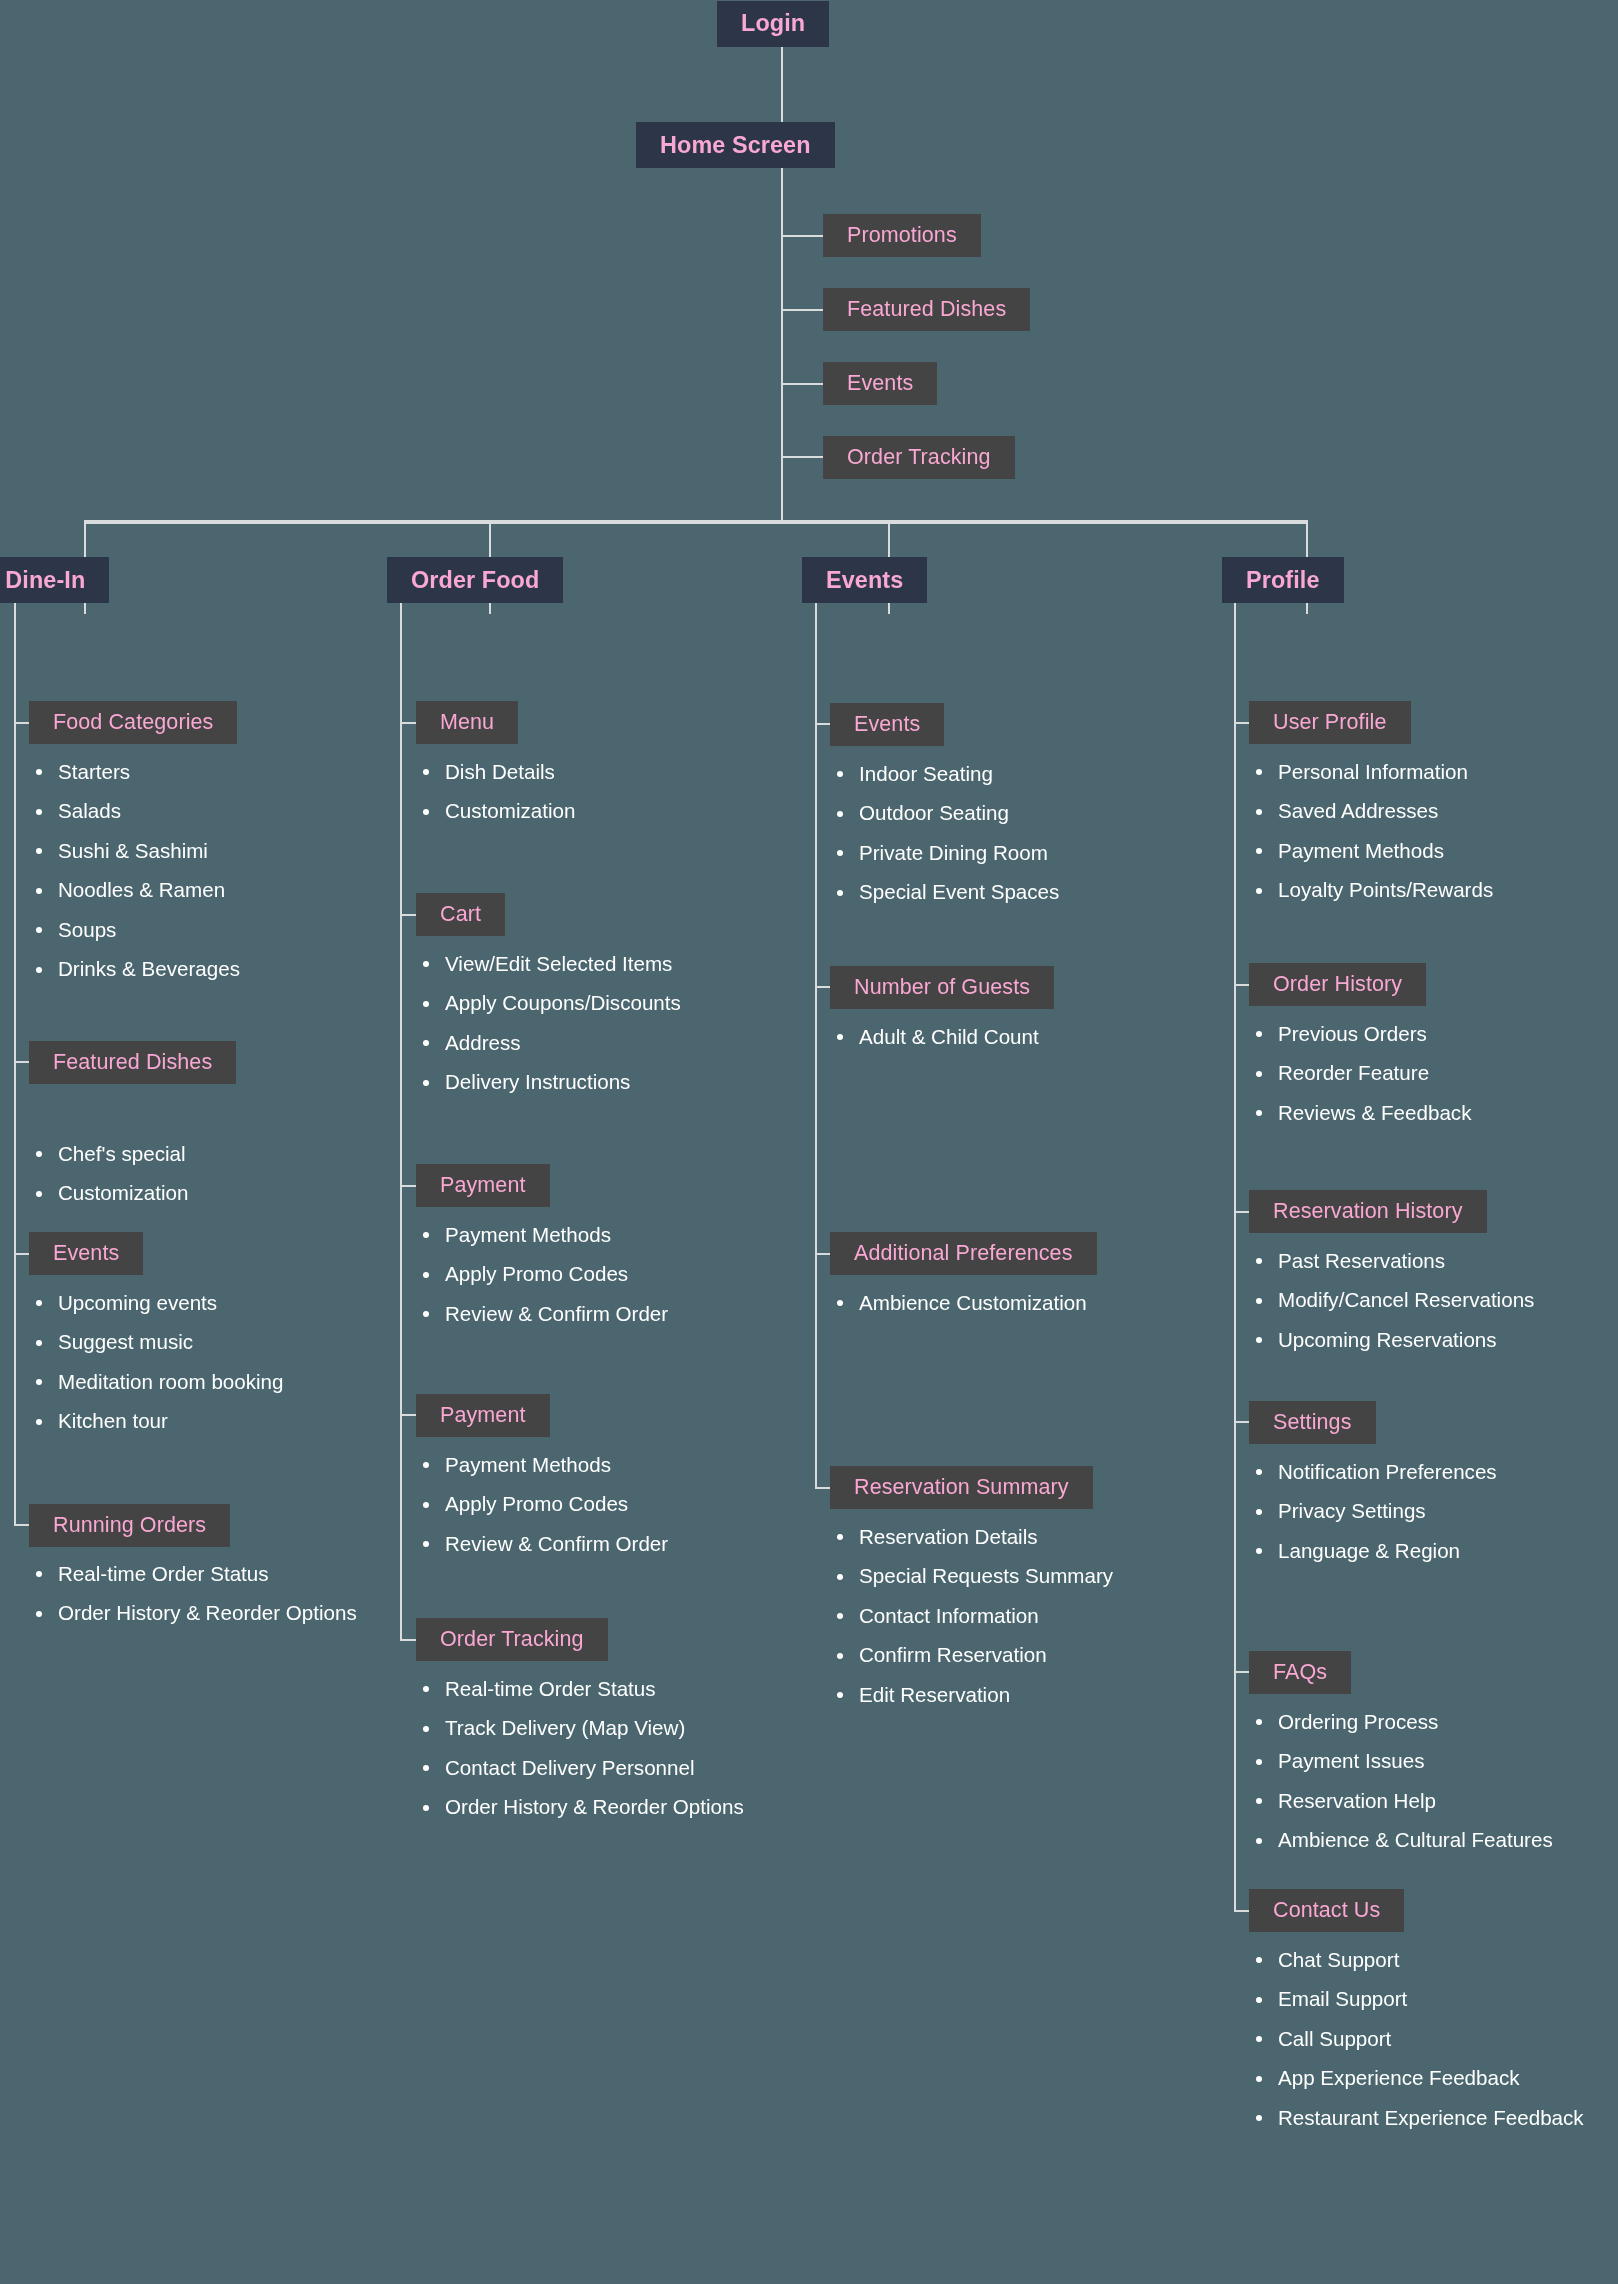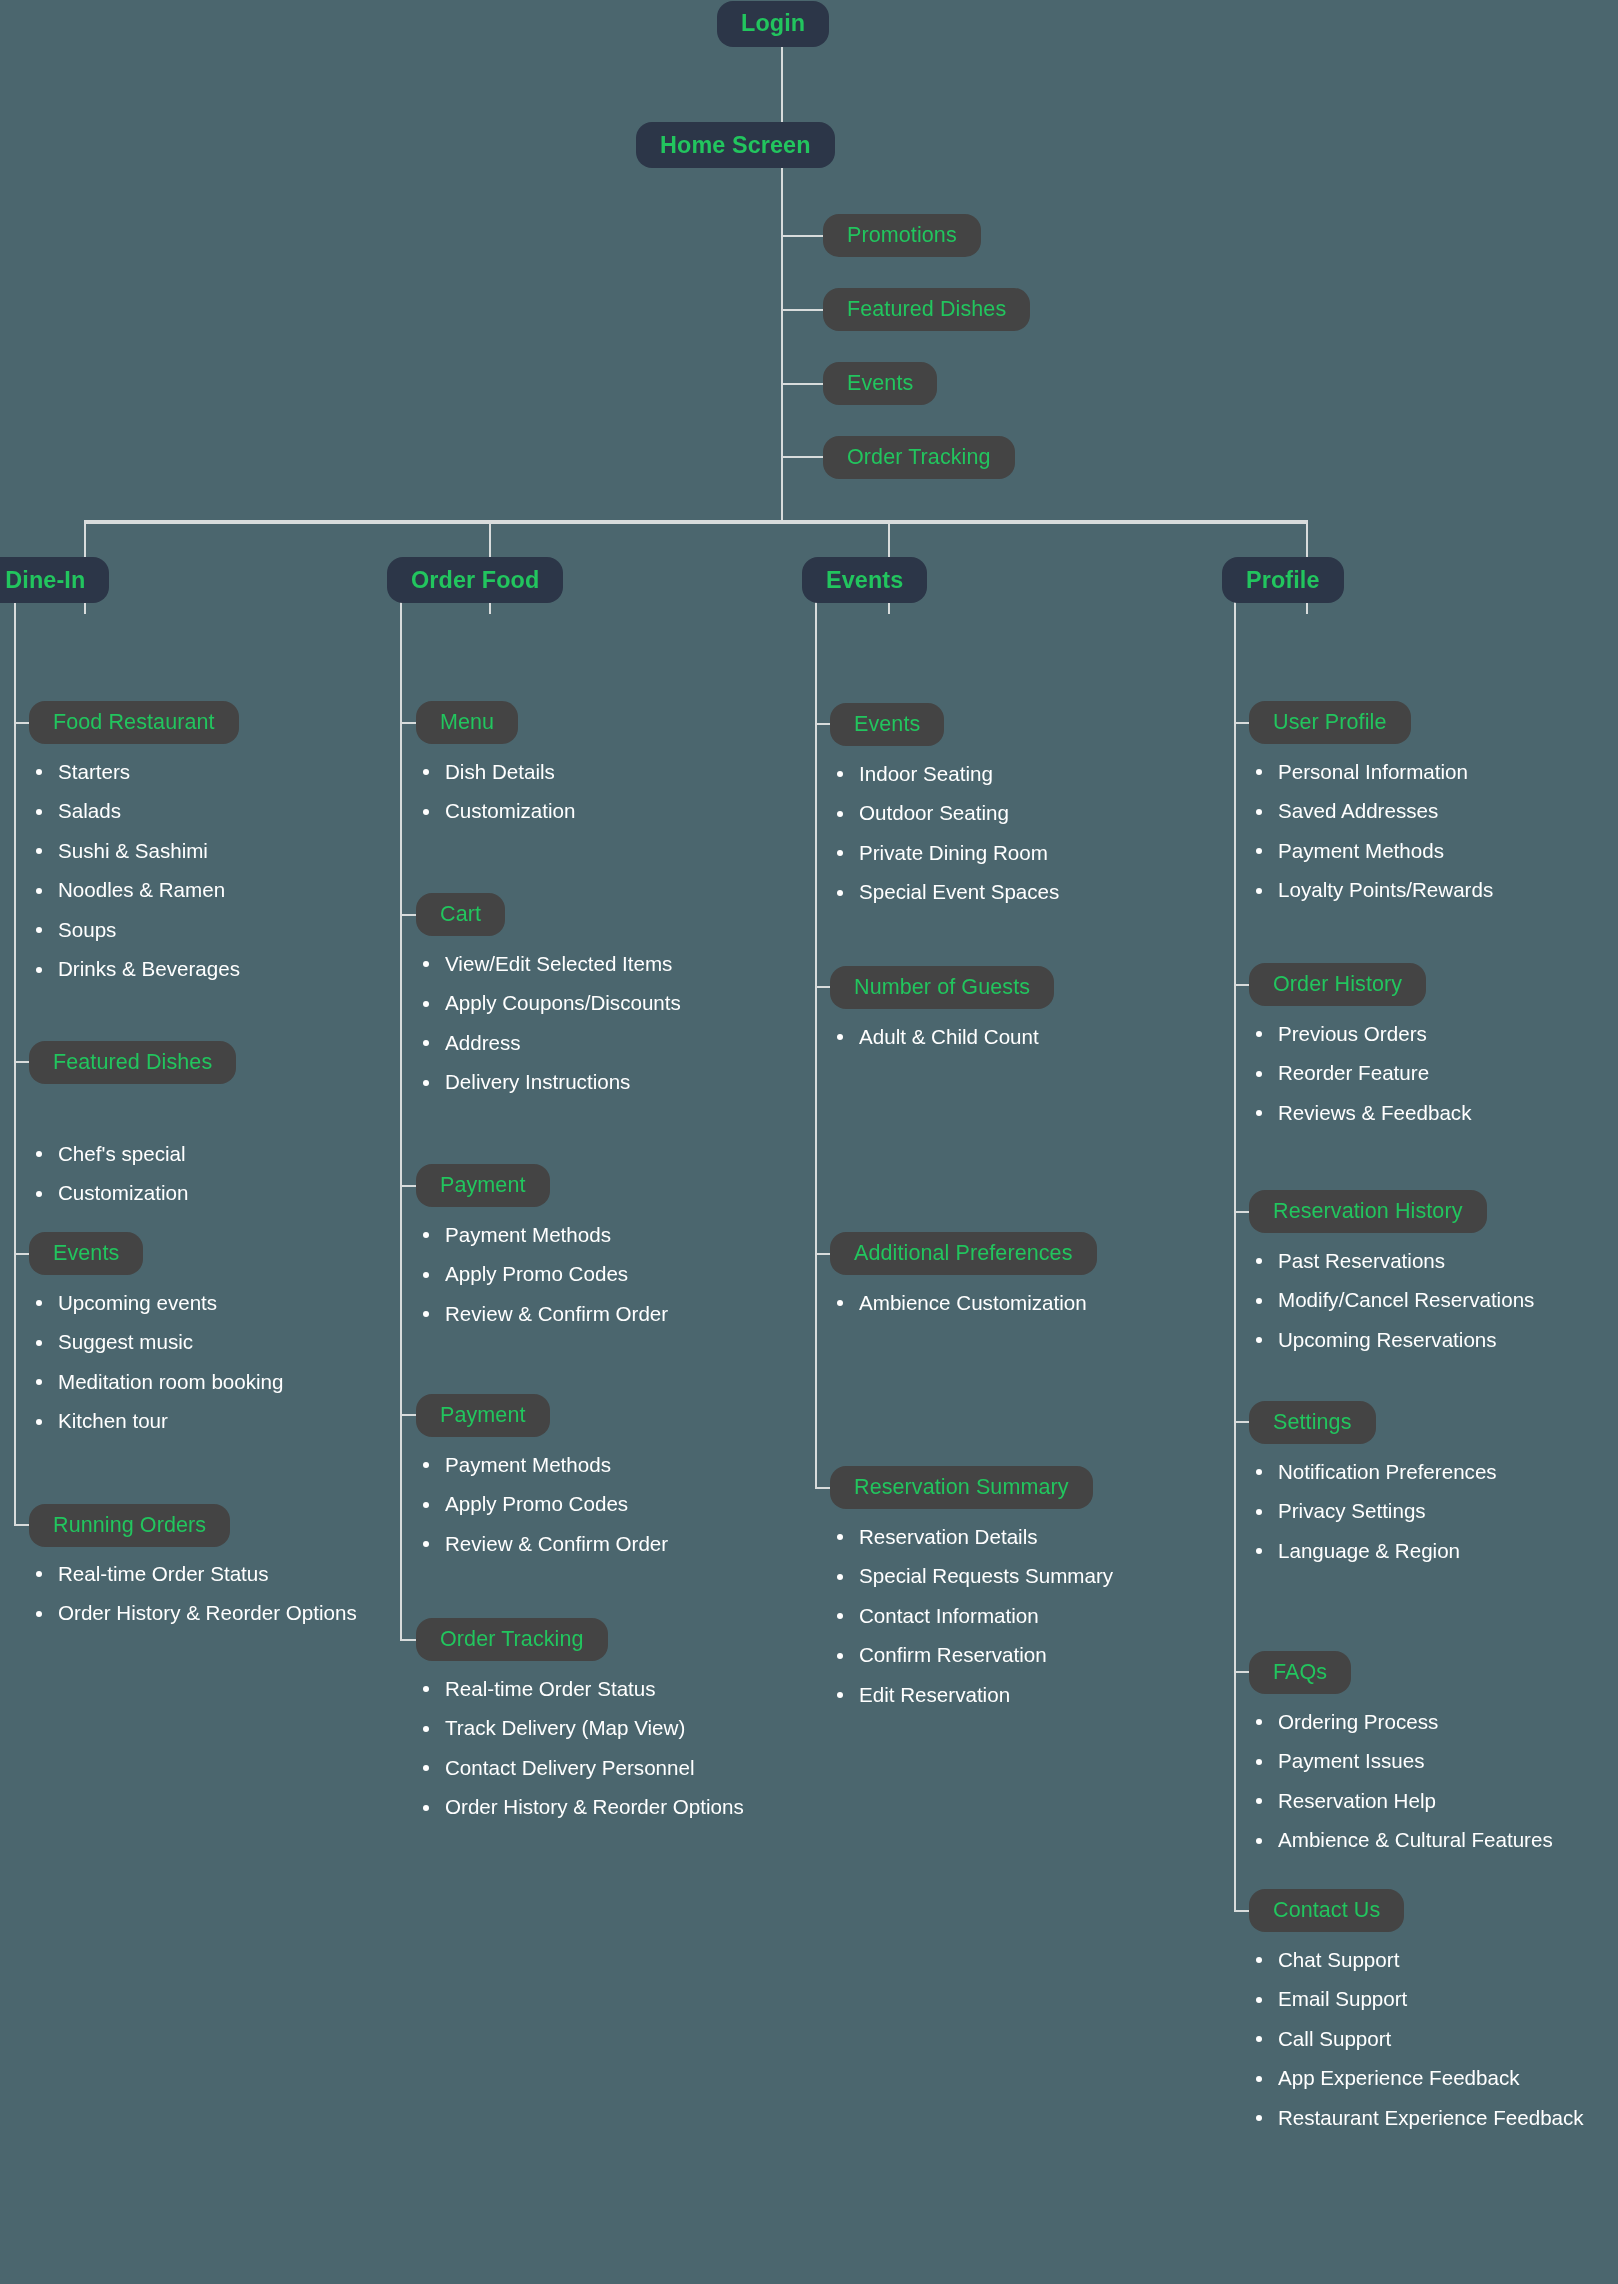--- a/index.html
+++ b/index.html
@@ -17,22 +17,22 @@
     height: 2284px;
     background: #4b666e;
   }
 
   
   .node {
     position: absolute;
     display: flex;
     align-items: center;
     justify-content: center;
-    border-radius: 16px;
-    color: #22c55e;
+    border-radius: 0;
+    color: #f9a8d4;
     white-space: nowrap;
     letter-spacing: 0.1px;
     z-index: 5;
   }
   .node.root {
     background: #2c3648;
     font-weight: 700;
     font-size: 23.4px;
     height: 46px;
     padding: 0 24px;
@@ -134,21 +134,21 @@
   <div class="vline" style="left:888px; top:520px; height:94px;"></div>
   <div class="vline" style="left:1306px; top:520px; height:94px;"></div>
 
   <div id="branches">
       <div class="node root" style="left: -18.7px; top: 557px;">
         <span>Dine-In</span>
       </div>
       <div class="vline" style="left: 14px; top: 602px; height: 923px;"></div>
       <div class="hline" style="left: 14px; top: 722px; width: 15px;"></div>
       <div class="node leafhdr" style="left: 29px; top: 701px;">
-        <span>Food Restaurant</span>
+        <span>Food Categories</span>
       </div>
       <ul class="bullets" style="left: 29px; top: 760px; width: 355px;">
         <li>Starters</li>
         <li>Salads</li>
         <li>Sushi &amp; Sashimi</li>
         <li>Noodles &amp; Ramen</li>
         <li>Soups</li>
         <li>Drinks &amp; Beverages</li>
       </ul>
       <div class="hline" style="left: 14px; top: 1061px; width: 15px;"></div>

